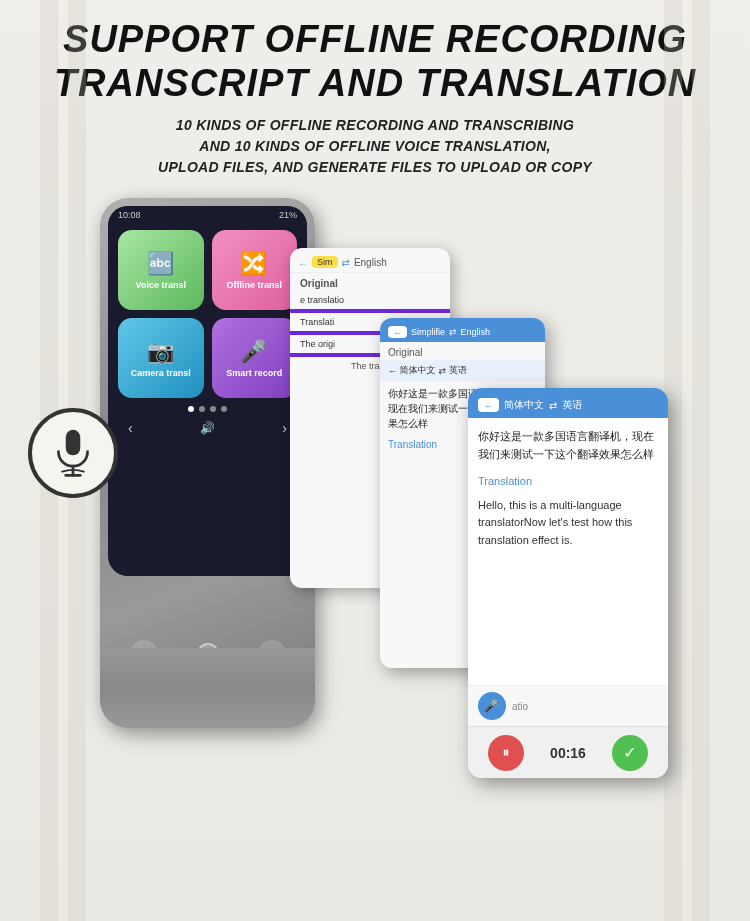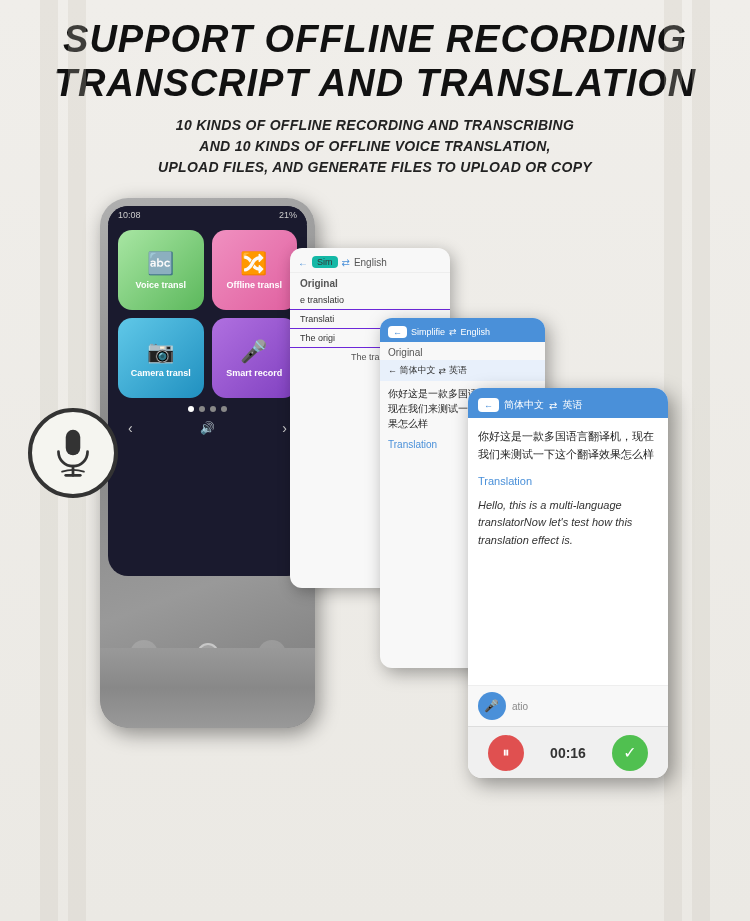--- a/index.html
+++ b/index.html
@@ -293,21 +293,21 @@
       display: flex;
       align-items: center;
       padding: 8px 8px 4px;
       border-bottom: 1px solid #eee;
       font-size: 10px;
       color: #555;
       gap: 4px;
     }
 
     .ss-lang-tag {
-      background: #14b8a6;
+      background: #fde047;
       border-radius: 4px;
       padding: 1px 5px;
       font-size: 9px;
       color: #333;
     }
 
     .ss-arrow {
       color: #4a90d9;
       font-size: 10px;
     }
@@ -316,21 +316,21 @@
       font-size: 10px;
       color: #555;
       padding: 5px 10px 2px;
       font-weight: 600;
     }
 
     .ss-content-row {
       padding: 4px 10px;
       font-size: 9px;
       color: #333;
-      border-bottom: 1px solid #6d28d9;
+      border-bottom: 4px solid #6d28d9;
     }
 
     .ss-translation-row {
       padding: 4px 10px;
       font-size: 9px;
       color: #555;
       text-align: center;
     }
 
     
@@ -413,21 +413,20 @@
       color: #4a90d9;
       font-size: 11px;
       padding: 3px 10px 5px;
     }
 
     .ss3-english-text {
       padding: 5px 10px;
       font-size: 11px;
       color: #333;
       line-height: 1.6;
-      font-style: italic;
     }
 
     .ss3-footer {
       position: absolute;
       bottom: 0;
       left: 0;
       right: 0;
       height: 52px;
       background: #f0f0f0;
       display: flex;

